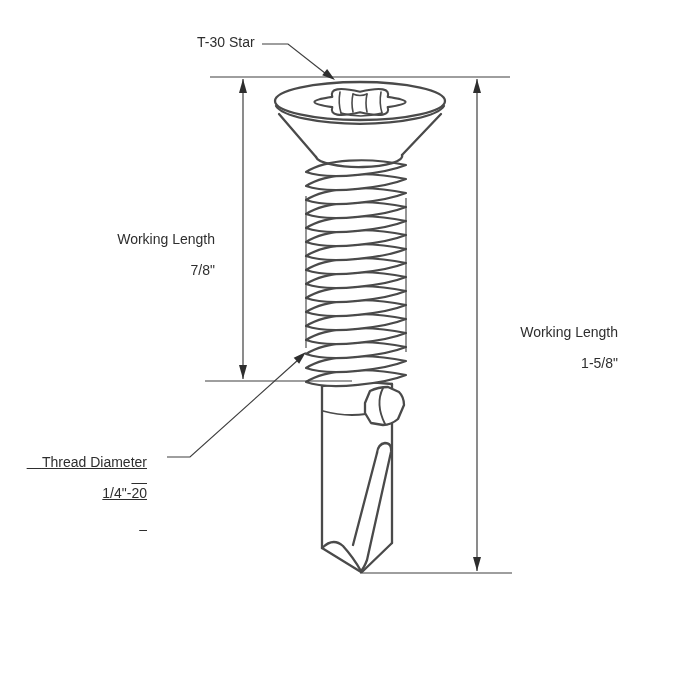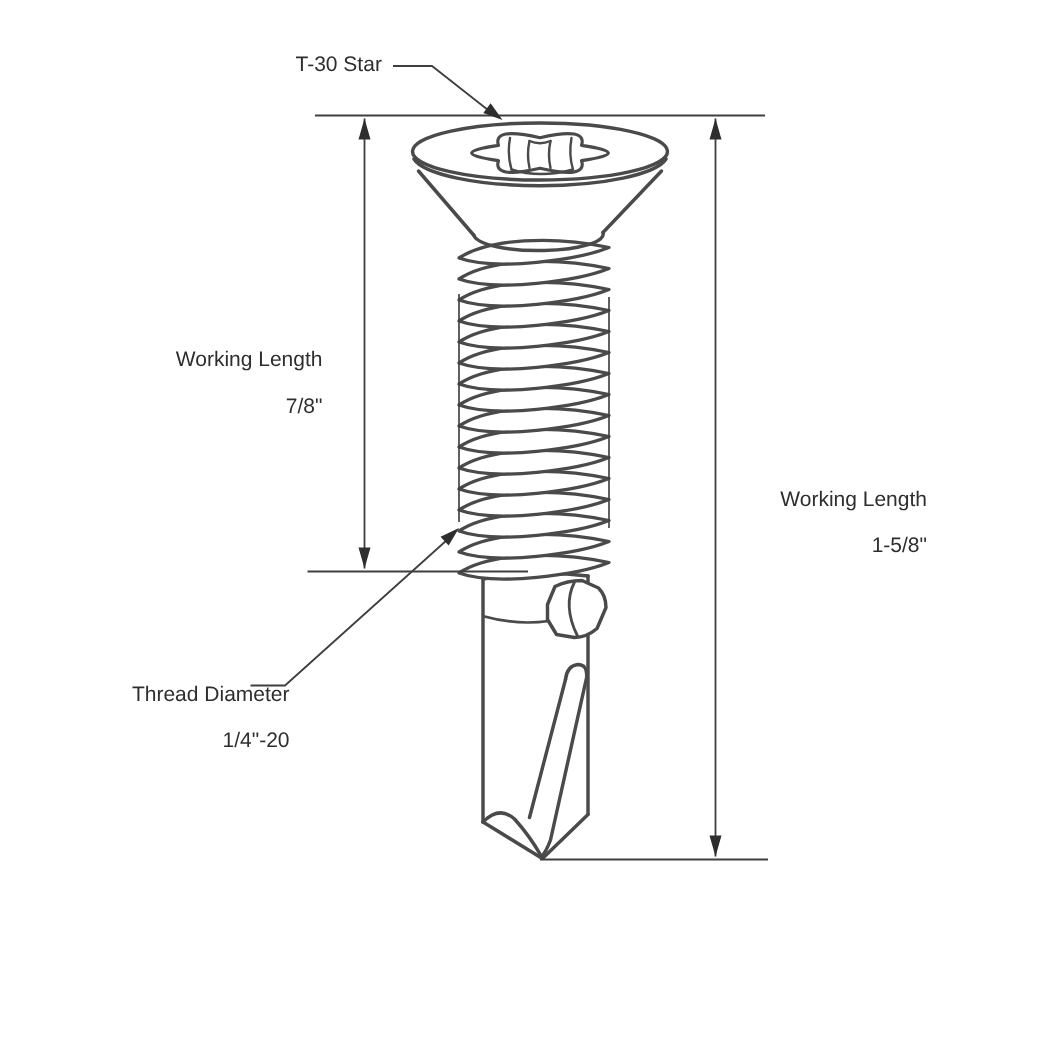--- a/index.html
+++ b/index.html
@@ -132,18 +132,18 @@
   <div class="label ra" style="right:485px;top:216px;">
     <span>Working Length</span>
     <span class="val">7/8"</span>
   </div>
 
   <div class="label ra" style="right:82px;top:309px;">
     <span>Working Length</span>
     <span class="val">1-5/8"</span>
   </div>
 
-  <div class="label ra" style="right:507px;top:439px;">
+  <div class="label ra" style="right:553px;top:439px;text-decoration:underline;">
     <span>Thread Diameter</span>
     <span class="val">1/4"-20</span>
   </div>
 
 </div>
 
 </body></html>

